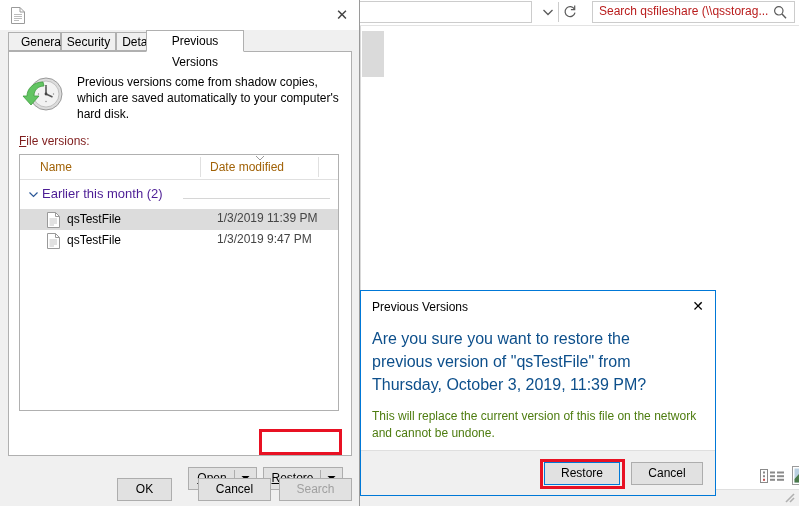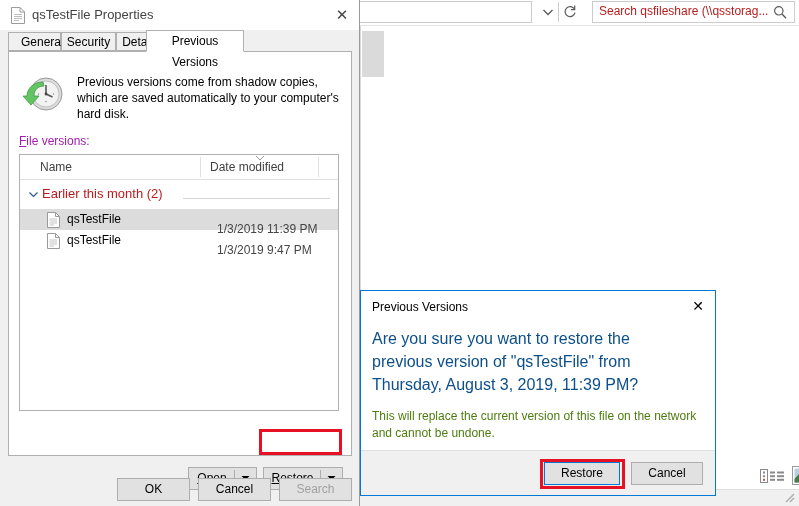--- a/index.html
+++ b/index.html
@@ -44,39 +44,39 @@
   .tabstrip{position:absolute;left:0;top:30px;width:359px;height:21px;background:#f0f0f0;}
   .tab{position:absolute;top:2px;height:19px;border:1px solid #b0b0b0;background:#f0f0f0;box-sizing:border-box;
        font-size:12px;color:#000;line-height:18px;text-align:center;}
   .tab.active{background:#ffffff;border-bottom-color:#ffffff;top:0px;height:22px;line-height:21px;z-index:3;}
 
   .tabpage{position:absolute;left:8px;top:51px;width:344px;height:405px;background:#ffffff;border:1px solid #b0b0b0;box-sizing:border-box;padding-left:20px;}
 
   .info-icon{position:absolute;left:12px;top:18px;width:48px;height:48px;}
   .info-text{position:absolute;left:68px;top:22px;width:262px;font-size:12px;color:#000;line-height:16px;}
 
-  .fv-label{position:absolute;left:10px;top:82px;font-size:12px;color:#a21caf;}
+  .fv-label{position:absolute;left:10px;top:82px;font-size:12px;color:#7f1d1d;}
   .fv-label u{text-decoration:underline;}
 
   .listbox{position:absolute;left:10px;top:102px;width:320px;height:257px;border:1px solid #b0b0b0;background:#ffffff;box-sizing:border-box;}
   .lb-header{position:absolute;left:0;top:0;width:318px;height:24px;border-bottom:1px solid #e0e0e0;background:#ffffff;}
-  .lb-col{position:absolute;top:5px;font-size:12px;color:#404040;}
+  .lb-col{position:absolute;top:5px;font-size:12px;color:#a16207;}
   .lb-col-sep{position:absolute;top:2px;width:1px;height:20px;background:#e0e0e0;}
   .lb-sortmark{position:absolute;left:235px;top:0px;font-size:9px;color:#9a9a9a;line-height:8px;}
 
   .group-row{position:absolute;left:0;top:28px;width:318px;height:26px;}
   .group-chev{position:absolute;left:8px;top:6px;font-size:11px;color:#2b5797;}
-  .group-label{position:absolute;left:22px;top:3px;font-size:13px;color:#b91c1c;white-space:nowrap;}
+  .group-label{position:absolute;left:22px;top:3px;font-size:13px;color:#4c1d95;white-space:nowrap;}
   .group-line{position:absolute;left:163px;top:15px;width:147px;height:1px;background:#d6d6d6;}
 
   .item-row{position:absolute;left:0;width:318px;height:21px;}
   .item-row.selected{background:#dcdcdc;}
   .item-ficon{position:absolute;left:27px;top:3px;width:13px;height:16px;}
   .item-name{position:absolute;left:47px;top:3px;font-size:12px;color:#000;}
-  .item-date{position:absolute;left:197px;top:13px;font-size:12px;color:#454545;}
+  .item-date{position:absolute;left:197px;top:2px;font-size:12px;color:#454545;}
 
   .btn{border:1px solid #adadad;background:#e1e1e1;box-sizing:border-box;font-size:12px;color:#000;text-align:center;cursor:default;}
   .btn.disabled{color:#a0a0a0;}
   .splitbtn{position:absolute;height:23px;border:1px solid #adadad;background:#e1e1e1;box-sizing:border-box;cursor:default;margin-top:43px;}
   .splitbtn .sb-main{position:absolute;left:0;top:0;bottom:0;right:21px;font-size:12px;line-height:21px;text-align:center;}
   .splitbtn .sb-sep{position:absolute;right:21px;top:2px;bottom:2px;width:1px;background:#adadad;}
   .splitbtn .sb-arrow{position:absolute;right:0;top:0;bottom:0;width:21px;font-size:9px;line-height:21px;text-align:center;}
 
   .redbox{position:absolute;border:3px solid #e81123;box-sizing:border-box;z-index:20;pointer-events:none;}
 
@@ -163,21 +163,20 @@
 <div id="props">
 
   <div class="props-title-bar">
     <div class="props-ficon">
       <svg width="14" height="17" viewBox="0 0 14 17">
         <path d="M0.5 0.5 H9 L13.5 5 V16.5 H0.5 Z" fill="#ffffff" stroke="#9a9a9a"></path>
         <path d="M9 0.5 V5 H13.5" fill="none" stroke="#9a9a9a"></path>
         <path d="M3 7.5 H11 M3 9.5 H11 M3 11.5 H11 M3 13.5 H8" stroke="#b4b4b4" stroke-width="0.9"></path>
       </svg>
     </div>
-    <div class="props-title">qsTestFile Properties</div>
     <div class="props-close">✕</div>
   </div>
 
   <div class="tabstrip">
     <div class="tab" style="left:8px;width:53px;padding-left:12px;">General</div>
     <div class="tab" style="left:61px;width:55px;">Security</div>
     <div class="tab" style="left:116px;width:49px;">Details</div>
     <div class="tab active" style="left:146px;width:98px;">Previous Versions</div>
   </div>
 
@@ -266,30 +265,30 @@
         <svg width="9" height="6" viewBox="0 0 9 6">
             <path d="M0.5 1 L4.5 5 L8.5 1 Z" fill="#000"></path>
           </svg>
       </div>
     </div>
   </div>
 
   <div class="redbox" style="left:259px;top:429px;width:83px;height:26px;"></div>
 
   <div class="dlgbtn-row">
-    <div class="btn" style="position:absolute;left:117px;top:478px;width:73px;height:23px;line-height:21px;">OK</div>
+    <div class="btn" style="position:absolute;left:117px;top:478px;width:55px;height:23px;line-height:21px;">OK</div>
     <div class="btn" style="position:absolute;left:198px;top:478px;width:73px;height:23px;line-height:21px;">Cancel</div>
     <div class="btn disabled" style="position:absolute;left:279px;top:478px;width:73px;height:23px;line-height:21px;">Search</div>
   </div>
 </div>
 
 <div id="confirm">
   <div class="cf-title">Previous Versions</div>
   <div class="cf-close">✕</div>
-  <div class="cf-main">Are you sure you want to restore the previous version of "qsTestFile" from Thursday, August 3, 2019, 11:39 PM?</div>
+  <div class="cf-main">Are you sure you want to restore the previous version of "qsTestFile" from Thursday, October 3, 2019, 11:39 PM?</div>
   <div class="cf-sub">This will replace the current version of this file on the network and cannot be undone.</div>
   <div class="cf-footer">
     <div class="cf-restore">Restore</div>
     <div class="cf-cancel">Cancel</div>
   </div>
 </div>
 
 <div class="redbox" style="left:540px;top:459px;width:85px;height:30px;"></div>
 
 </body></html>

